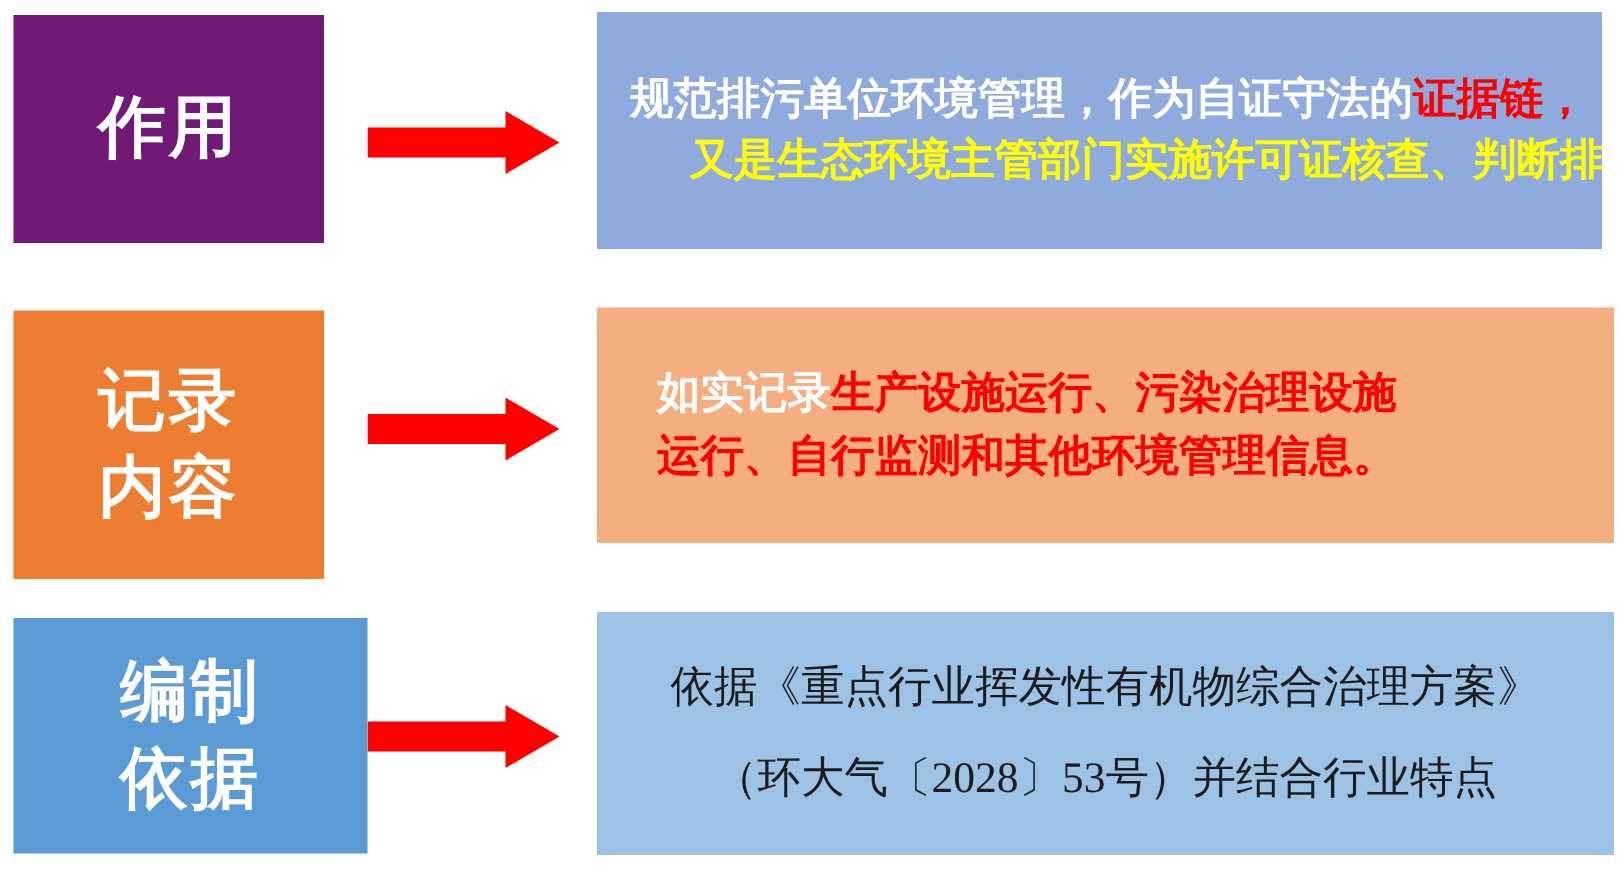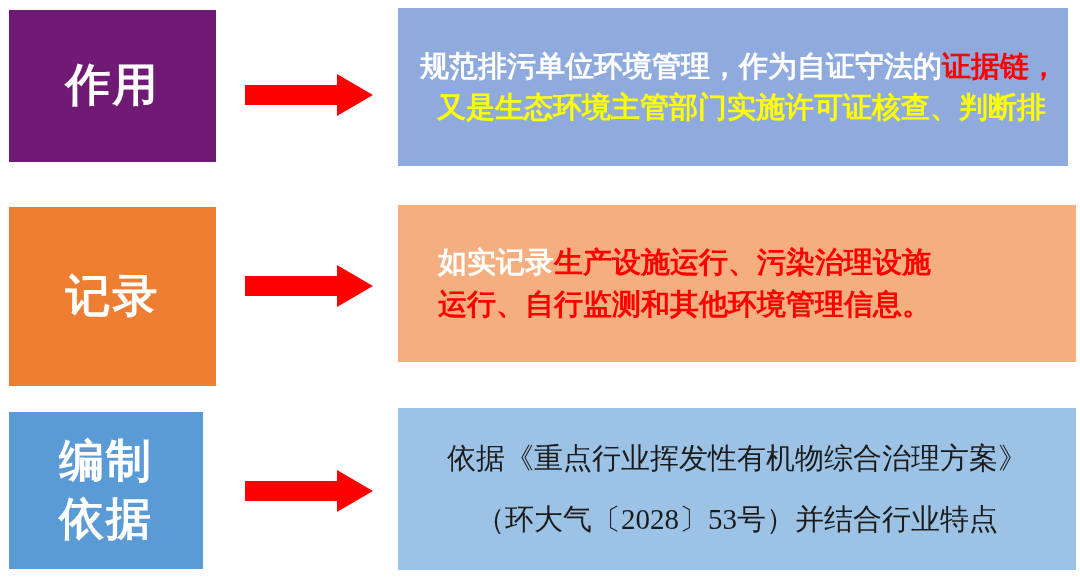--- a/index.html
+++ b/index.html
@@ -59,27 +59,27 @@
     display: flex;
     flex-direction: column;
     justify-content: center;
     font-family: "Liberation Serif", "DejaVu Serif", serif;
     font-weight: 700;
     font-size: 29px;
     line-height: 1.42;
   }
   .content-panel .line { display: block; white-space: nowrap; }
 
-  .panel-1 { padding: 0 22px; text-align: right; }
+  .panel-1 { padding: 0 22px; text-align: left; }
   .panel-2 { padding: 0 40px; text-align: left; }
   .panel-3 { padding: 0 18px; text-align: center; font-weight: 400; }
 
   
   .t-white  { color: #ffffff; }
-  .t-yellow { color: #ffff00; }
+  .t-yellow { color: #ffff00; margin-left: 40px; }
   .t-red    { color: #ff0000; }
   .t-dark   { color: #1b1b1b; }
 </style>
 </head>
 <body>
 
 <div id="stage">
 
   <div class="row" style="top:0;height:195px;">
     <div class="label-box" style="left:9px;top:10px;width:207px;height:152px;background:#701a75;">
@@ -98,40 +98,41 @@
       </span>
       <span class="line">
         <span class="t-yellow">又是生态环境主管部门实施许可证核查、判断排</span>
       </span>
     </div>
   </div>
 
   <div class="row" style="top:195px;height:205px;">
     <div class="label-box" style="left:9px;top:12px;width:207px;height:179px;background:#ED7D31;">
       <span class="ln">记录</span>
+      <span class="ln">内容</span>
     </div>
 
     <span class="arrow" style="left:245px;top:70px;">
       <svg width="128" height="42" viewBox="0 0 128 42" aria-hidden="true">
         <path d="M0,11 L92,11 L92,0 L128,21 L92,42 L92,31 L0,31 Z" fill="#FF0000"></path>
       </svg>
     </span>
 
     <div class="content-panel panel-2" style="left:398px;top:10px;width:678px;height:157px;background:#F4AE7F;">
       <span class="line">
         <span class="t-white">如实记录</span><span class="t-red">生产设施运行、污染治理设施</span>
       </span>
       <span class="line">
         <span class="t-red">运行、自行监测和其他环境管理信息。</span>
       </span>
     </div>
   </div>
 
   <div class="row" style="top:400px;height:179px;">
-    <div class="label-box" style="left:9px;top:12px;width:194px;height:157px;background:#5B9BD5;">
+    <div class="label-box" style="left:9px;top:12px;width:236px;height:157px;background:#5B9BD5;">
       <span class="ln">编制</span>
       <span class="ln">依据</span>
     </div>
 
     <span class="arrow" style="left:245px;top:70px;">
       <svg width="128" height="42" viewBox="0 0 128 42" aria-hidden="true">
         <path d="M0,11 L92,11 L92,0 L128,21 L92,42 L92,31 L0,31 Z" fill="#FF0000"></path>
       </svg>
     </span>
 

